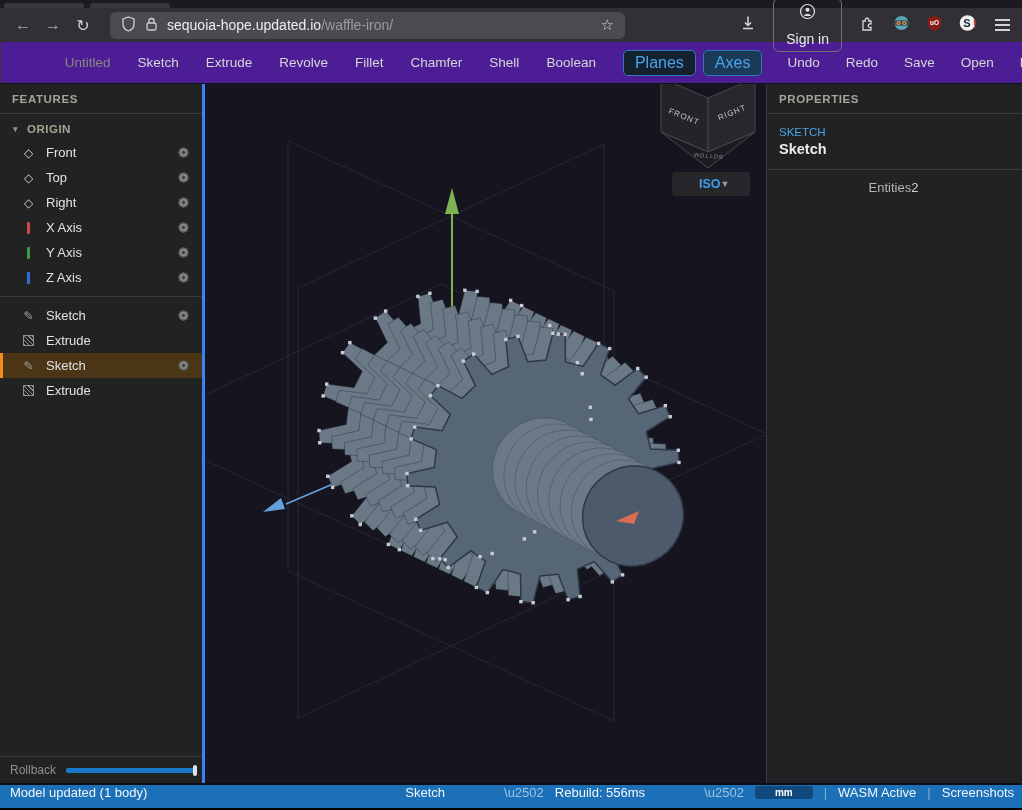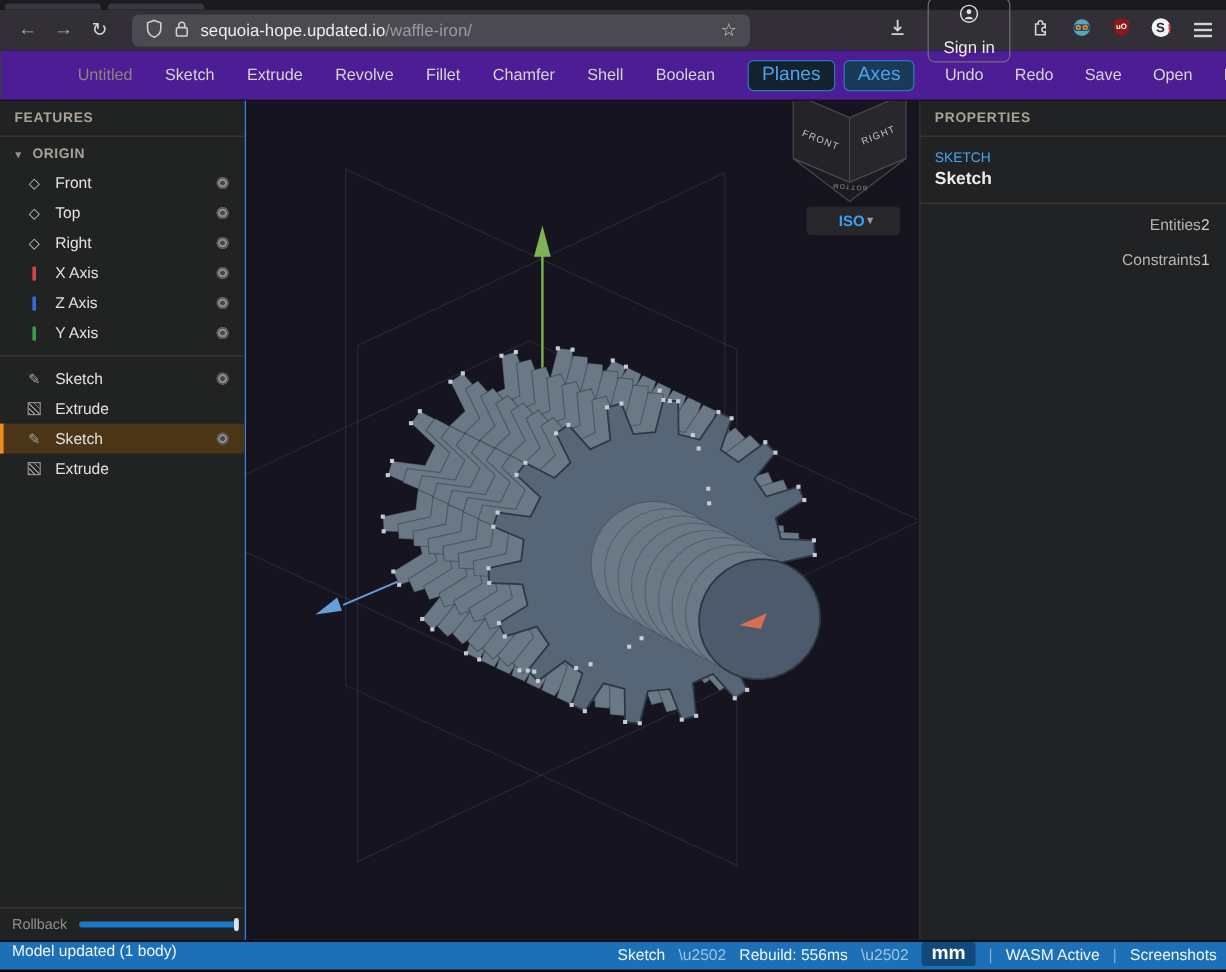--- a/index.html
+++ b/index.html
@@ -26,21 +26,21 @@
   .tb-div{width:1px;align-self:stretch;background:#3d3d3d;margin-right:16px;flex:none;}
   .tabs{display:flex;gap:27px;font-size:13.5px;color:#d6d6d6;white-space:nowrap;margin-left:48px;}
   .tab.dim{color:#8b877f;}
   .toggles{display:flex;gap:7px;margin-left:27px;}
   .togglebtn{border:1.5px solid #2b7ab8;color:#4ba4e8;border-radius:5px;padding:3px 11px;font-size:16px;background:#14222f;white-space:nowrap;}
   .togglebtn.on{background:#1a3a58;}
   .actions{display:flex;gap:26px;margin-left:25px;font-size:13.5px;color:#d6d6d6;white-space:nowrap;}
 
   
   .main{display:flex;height:699px;}
-  .features{width:205px;background:#202322;border-right:1px solid #3b82f6;display:flex;flex-direction:column;font-size:13px;color:#e2e2e2;flex:none;}
+  .features{width:205px;background:#202322;border-right:3px solid #3b82f6;display:flex;flex-direction:column;font-size:13px;color:#e2e2e2;flex:none;}
   .panel-header{padding:9px 12px 8px;font-size:11.5px;font-weight:bold;letter-spacing:.6px;color:#a9a396;border-bottom:1px solid #3b3b35;}
   .origin-header{display:flex;align-items:center;gap:9px;padding:9px 0 5px 13px;color:#a9a396;font-weight:bold;font-size:11.5px;letter-spacing:.5px;}
   .tri{color:#8f8f8f;font-size:9px;}
   .row{display:flex;align-items:center;height:25px;padding-left:22px;gap:11px;}
   .row.sel{background:#4a3517;border-left:3px solid #ef8b1f;padding-left:19px;}
   .icw{width:13px;display:flex;justify-content:center;flex:none;}
   .plane-ic{color:#c9c9c9;font-size:12px;}
   .sketch-ic{color:#a3a3a3;font-size:12px;}
   .ax{width:3px;height:12px;border-radius:1px;}
   .extrude-ic{width:11px;height:11px;border:1px solid #8f8f8f;background:repeating-linear-gradient(45deg,#8f8f8f 0 1px,transparent 1px 3px);}
@@ -55,27 +55,27 @@
   #scene{position:absolute;left:0;top:0;}
   .viewcube{position:absolute;top:0;right:0;}
   .viewsel{position:absolute;top:88px;right:16px;width:78px;height:24px;background:#26262b;border-radius:4px;display:flex;align-items:center;justify-content:space-between;padding:0 27px;}
   .viewsel .iso{color:#3f9ff0;font-weight:bold;font-size:12.5px;}
   .viewsel .caret{color:#9a9a9a;font-size:9px;}
 
   .props{width:256px;background:#202223;border-left:1px solid #3a3a3c;color:#e2e2e2;flex:none;}
   .ptype{color:#4aa3e8;font-size:11.5px;margin:12px 12px 3px;}
   .pname{font-weight:bold;font-size:14.5px;margin:0 12px 12px;color:#ececec;}
   .pdiv{height:1px;background:#3b3b3b;}
-  .prow{display:flex;justify-content:flex-end;padding:10px 14px 4px 12px;font-size:13px;color:#b5b5b5;}
+  .prow{display:flex;justify-content:center;padding:10px 14px 4px 12px;font-size:13px;color:#b5b5b5;}
   .prow .val{color:#cfcfcf;}
 
   .statusbar{height:25px;background:#1b70b7;display:flex;align-items:flex-start;color:#f0f5fa;font-size:13px;padding:0 8px 0 10px;border-top:2px solid #0d0d15;}
   .st-right{margin-left:auto;display:flex;align-items:center;gap:11px;white-space:nowrap;}
-  .st-dim{color:#9fc3e2;}
-  .st-badge{background:#11497c;border-radius:3px;padding:1px 8px;font-weight:bold;font-size:16px;color:#fff;}
+  .st-dim{color:#9fc3e2;margin-left:48px;}
+  .st-badge{background:#11497c;border-radius:3px;padding:1px 20px;font-weight:bold;font-size:10px;color:#fff;}
   .st-pipe{color:#7fb0d9;}
 </style>
 </head>
 <body>
 
 <div class="window">
 
   <div class="tabstrip">
     <div class="tabstub"></div>
     <div class="tabstub"></div>
@@ -195,30 +195,30 @@
       </div>
       <div class="row">
         <span class="icw">
             <span class="ax" style="background:#d64545"></span>
           </span>
         <span>X Axis</span>
         <span class="toggle-circle"></span>
       </div>
       <div class="row">
         <span class="icw">
+            <span class="ax" style="background:#3f9b42"></span>
+          </span>
+        <span>Y Axis</span>
+        <span class="toggle-circle"></span>
+      </div>
+      <div class="row">
+        <span class="icw">
             <span class="ax" style="background:#2f6fd6"></span>
           </span>
         <span>Z Axis</span>
-        <span class="toggle-circle"></span>
-      </div>
-      <div class="row">
-        <span class="icw">
-            <span class="ax" style="background:#3f9b42"></span>
-          </span>
-        <span>Y Axis</span>
         <span class="toggle-circle"></span>
       </div>
       <div class="group-div"></div>
       <div class="row">
         <span class="icw">
             <span class="sketch-ic">✎</span>
           </span>
         <span>Sketch</span>
         <span class="toggle-circle"></span>
       </div>
@@ -368,24 +368,20 @@
 
     <aside class="props">
       <div class="panel-header">PROPERTIES</div>
       <div class="ptype">SKETCH</div>
       <div class="pname">Sketch</div>
       <div class="pdiv"></div>
       <div class="prow">
         <span>Entities</span>
         <span class="val">2</span>
       </div>
-      <div class="prow">
-        <span>Constraints</span>
-        <span class="val">1</span>
-      </div>
     </aside>
   </div>
 
   <div class="statusbar">
     <span>Model updated (1 body)</span>
     <div class="st-right">
       <span>Sketch</span>
       <span class="st-dim">\u2502</span>
       <span>Rebuild: 556ms</span>
       <span class="st-dim">\u2502</span>

